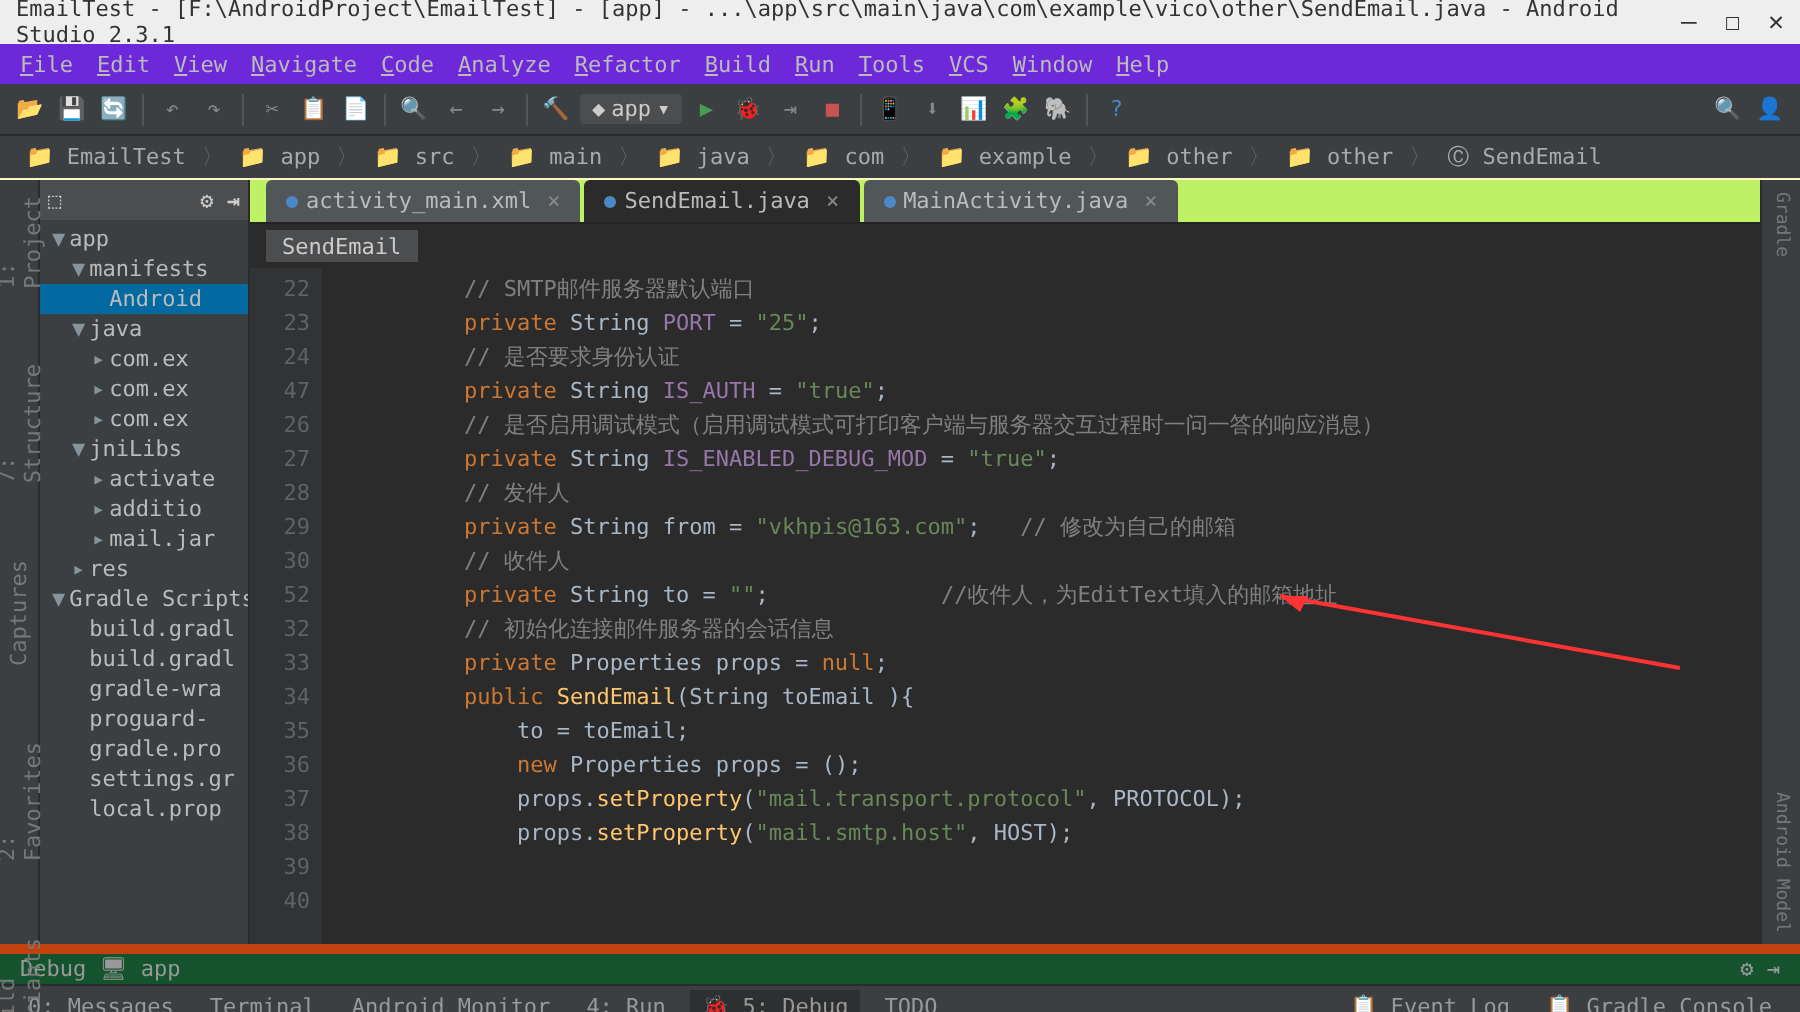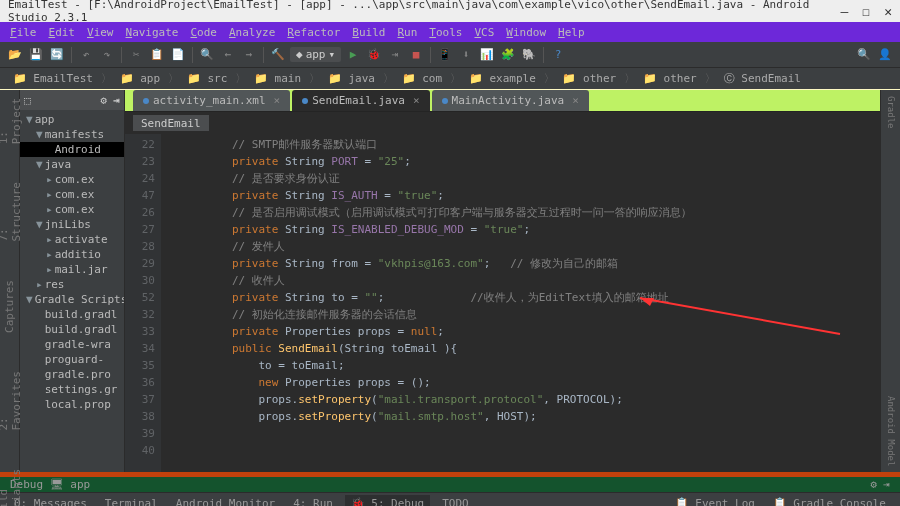--- a/index.html
+++ b/index.html
@@ -19,21 +19,21 @@
 .navbar{height:22px;background:#3c3f41;border-bottom:1px solid #fef9c3;display:flex;align-items:center;padding:0 10px;gap:2px;color:#aaa;font-family:"Segoe UI",sans-serif}
 .navbar span{padding:1px 3px}
 .navbar .sp{color:#666}
 .main{display:flex;height:382px}
 .leftgut{width:20px;background:#3c3f41;border-right:1px solid #2b2b2b;display:flex;flex-direction:column;align-items:center;padding-top:4px;gap:30px;color:#777;font-size:9px}
 .leftgut div{writing-mode:vertical-rl;transform:rotate(180deg);cursor:pointer;padding:4px 0}
 .proj{width:105px;background:#3c3f41;border-right:1px solid #2b2b2b;overflow:hidden}
 .proj .hdr{height:20px;background:#4b4d4f;display:flex;align-items:center;padding:0 4px;font-weight:bold;color:#ccc;justify-content:space-between}
 .proj .tree{padding:2px 0;font-family:"Segoe UI",sans-serif;font-size:10px}
 .proj .node{padding:1px 0 1px 4px;white-space:nowrap;display:flex;align-items:center;gap:2px;cursor:pointer}
-.proj .sel{background:#000000}
+.proj .sel{background:#0369a1}
 .proj .ind{display:inline-block}
 .foldico{color:#87939a}
 .editor{flex:1;background:#2b2b2b;display:flex;flex-direction:column}
 .tabs{height:22px;background:#bef264;display:flex;padding-left:8px;border-bottom:1px solid #242424}
 .tab{padding:3px 10px;background:#515658;color:#bbb;margin-right:2px;border-top-left-radius:3px;border-top-right-radius:3px;cursor:pointer;display:flex;align-items:center;gap:4px}
 .tab.act{background:#2b2b2b}
 .tab .dot{width:6px;height:6px;border-radius:50%;background:#4a88c7}
 .tab .x{color:#888;margin-left:4px}
 .crumb{height:22px;background:#2b2b2b;padding:3px 8px;display:flex;gap:4px}
 .crumb span{background:#4b4d4f;padding:2px 8px;color:#ccc}

